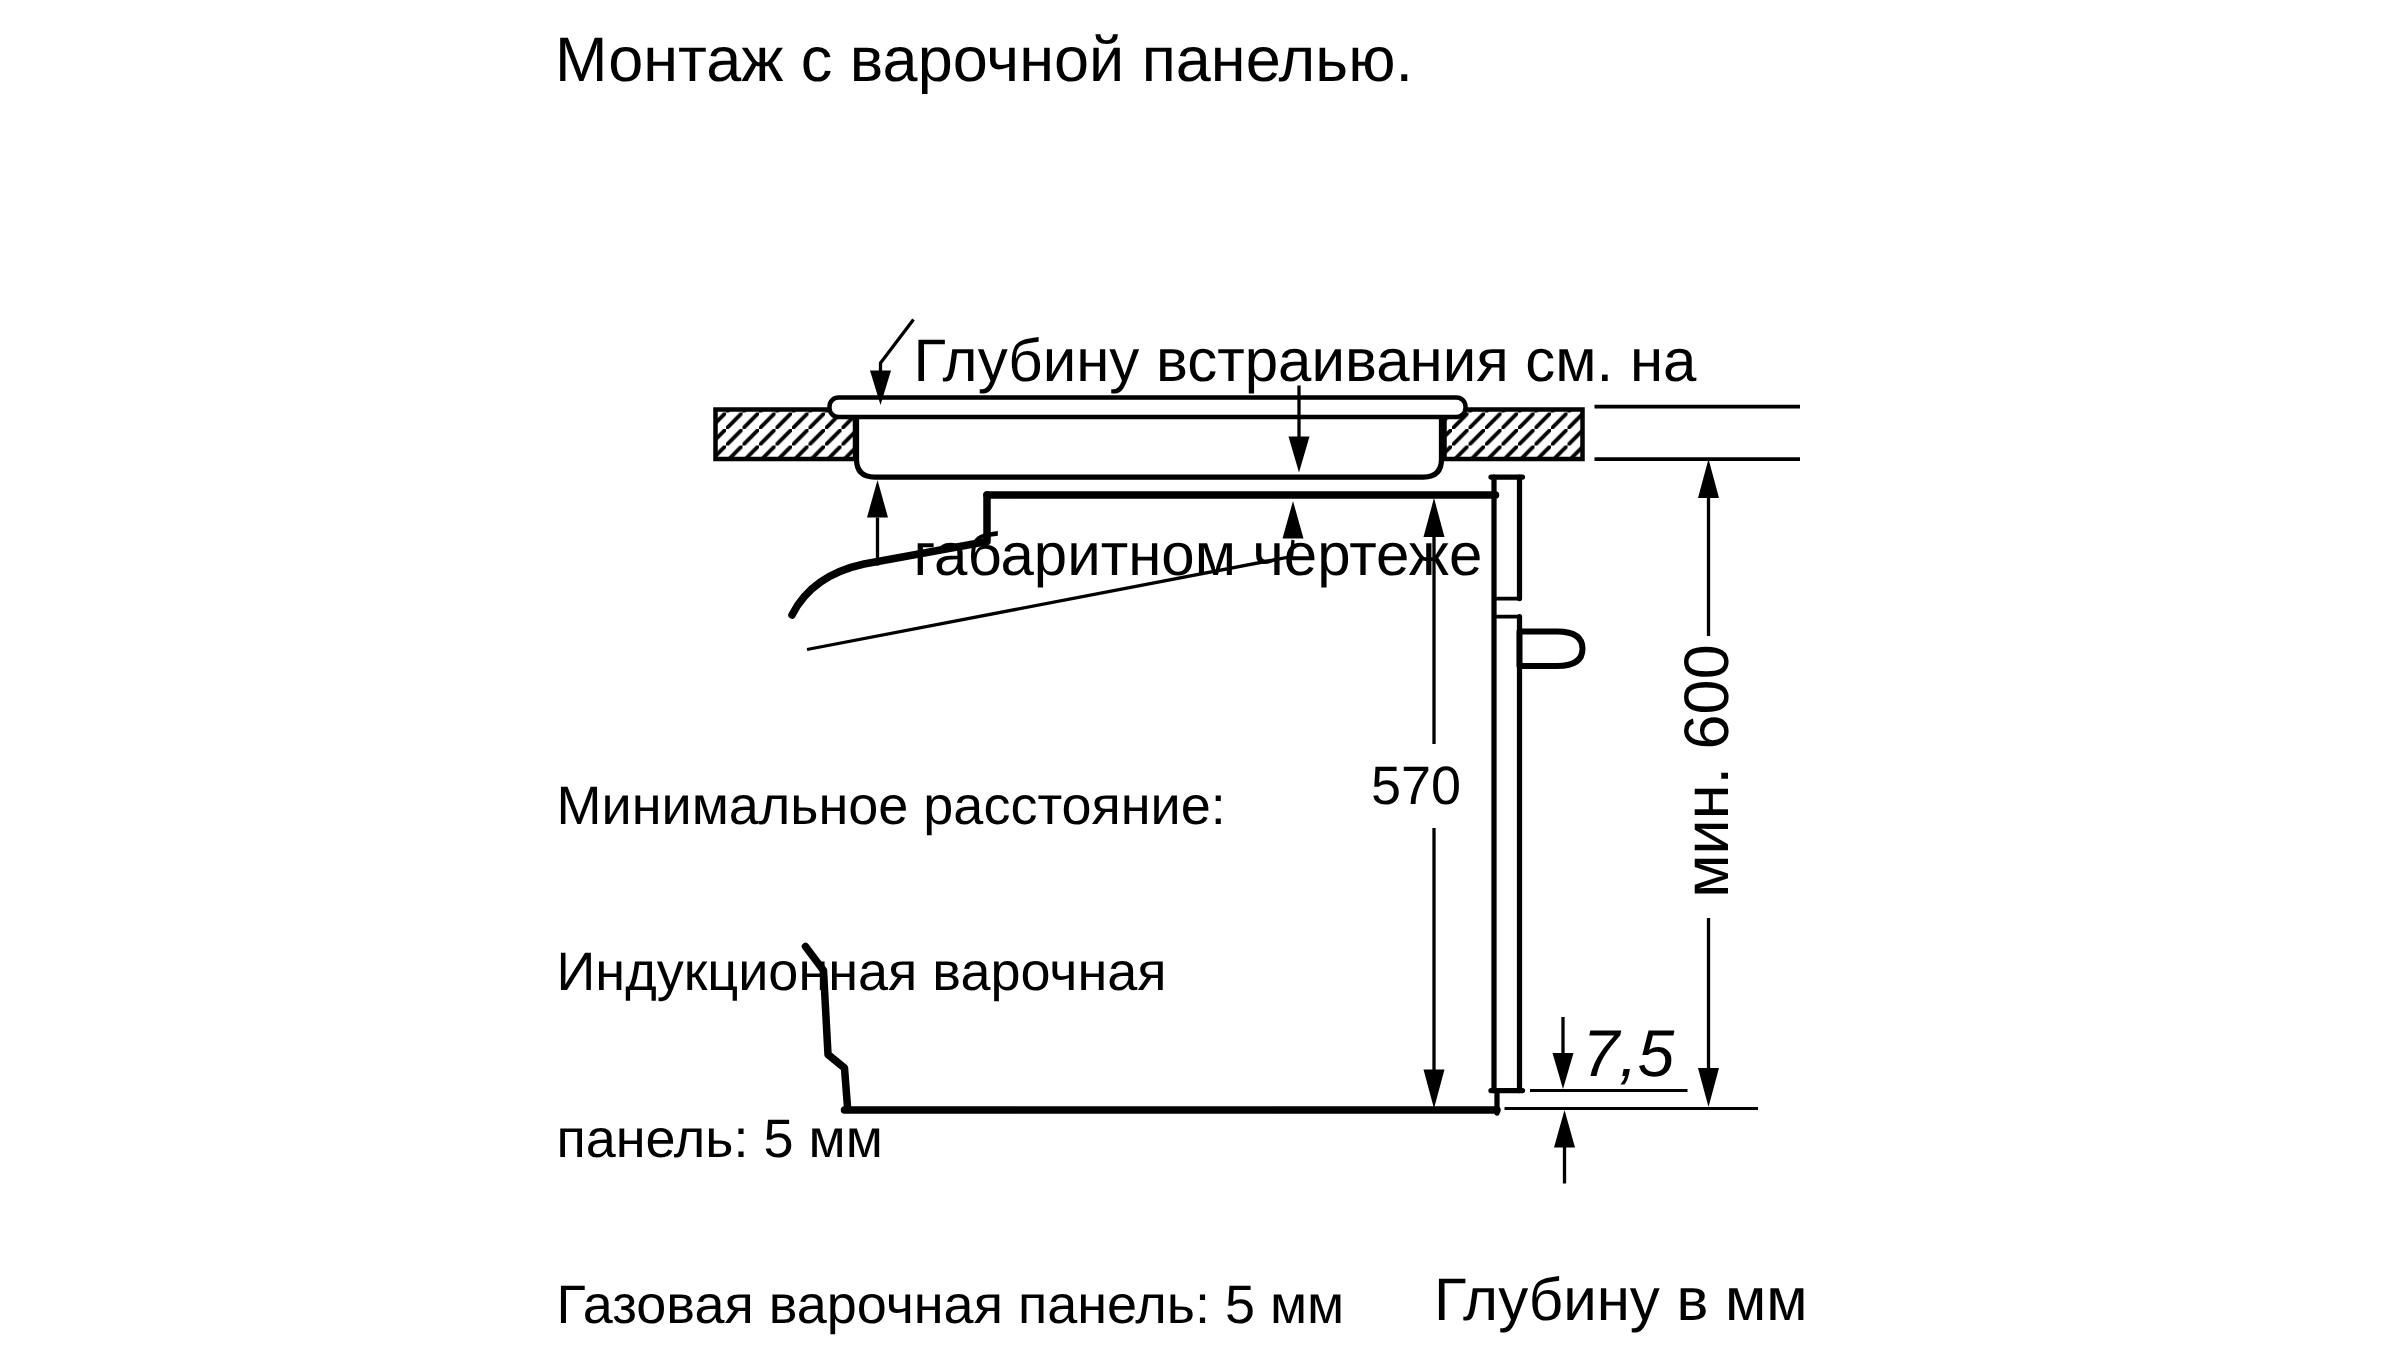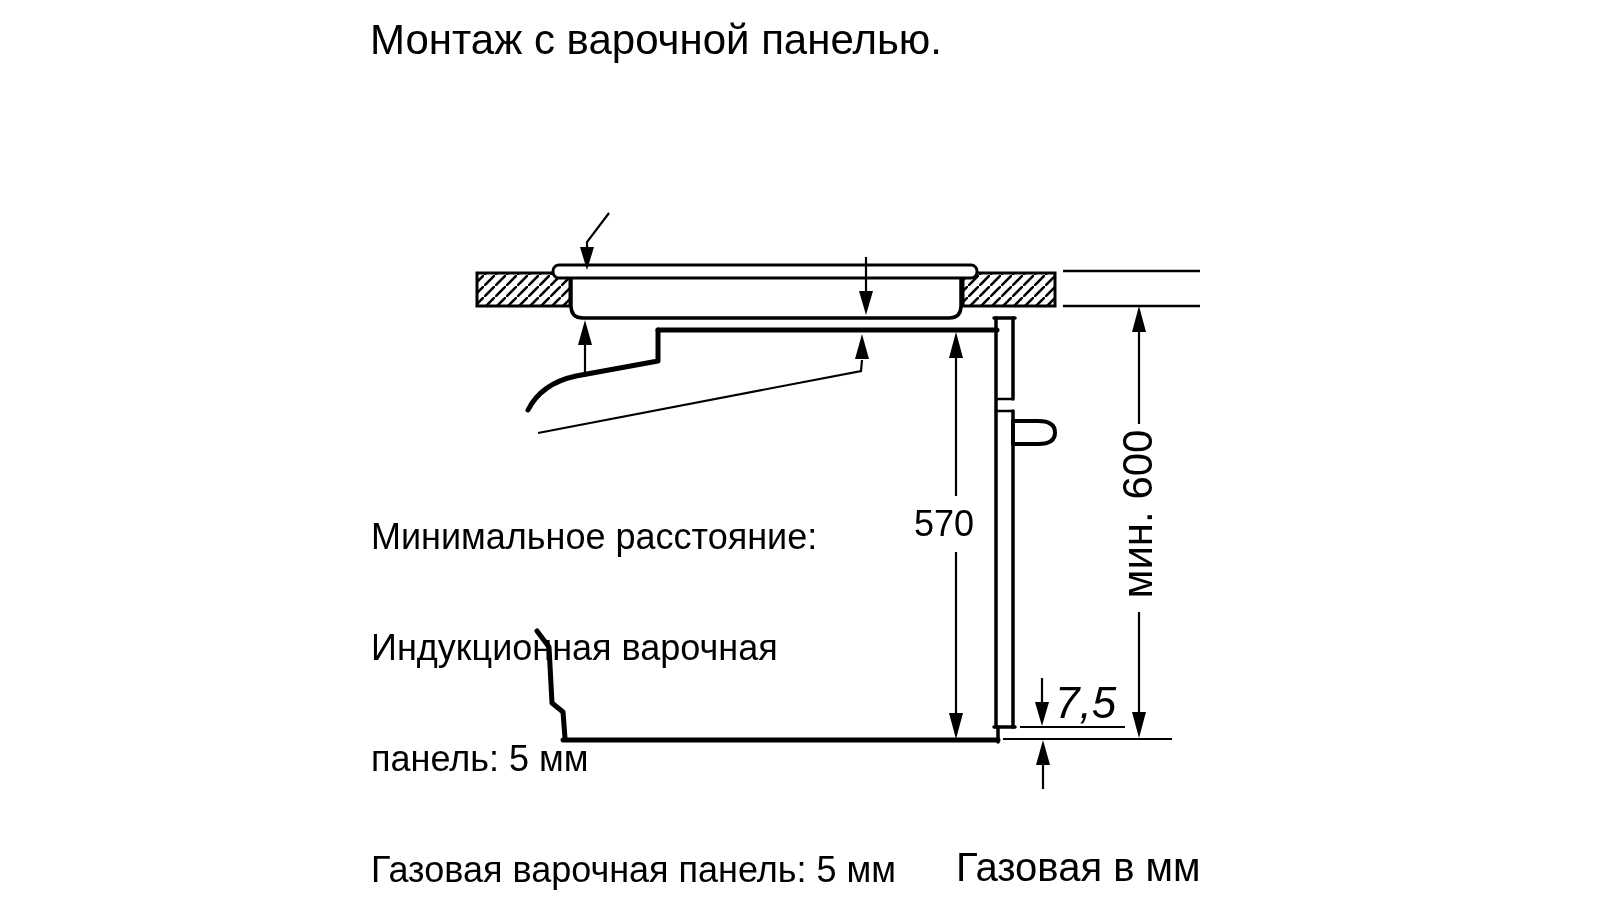--- a/index.html
+++ b/index.html
@@ -96,32 +96,34 @@
 
     <g>
       <path d="M 538,433 L 861,371 L 862,360" fill="none" stroke="#000" stroke-width="2.2"></path>
       <polygon points="862,334 855,359 869,359" fill="#000"></polygon>
     </g>
   </svg>
 
   <div class="txt title">Монтаж с варочной панелью.</div>
 
   <div class="txt ann">
+    <div>Глубину встраивания см. на</div>
+    <div>габаритном чертеже</div>
   </div>
 
   <div class="txt mind">
     <div>Минимальное расстояние:</div>
     <div>Индукционная варочная</div>
     <div>панель: 5 мм</div>
     <div>Газовая варочная панель: 5 мм</div>
     
     
   </div>
 
   <div class="txt dim570">570</div>
 
   <div class="txt dim600">мин. 600</div>
 
   <div class="txt dim75">7,5</div>
 
-  <div class="txt units">Газовая в мм</div>
+  <div class="txt units">Глубину в мм</div>
 
 </div>
 
 </body></html>

